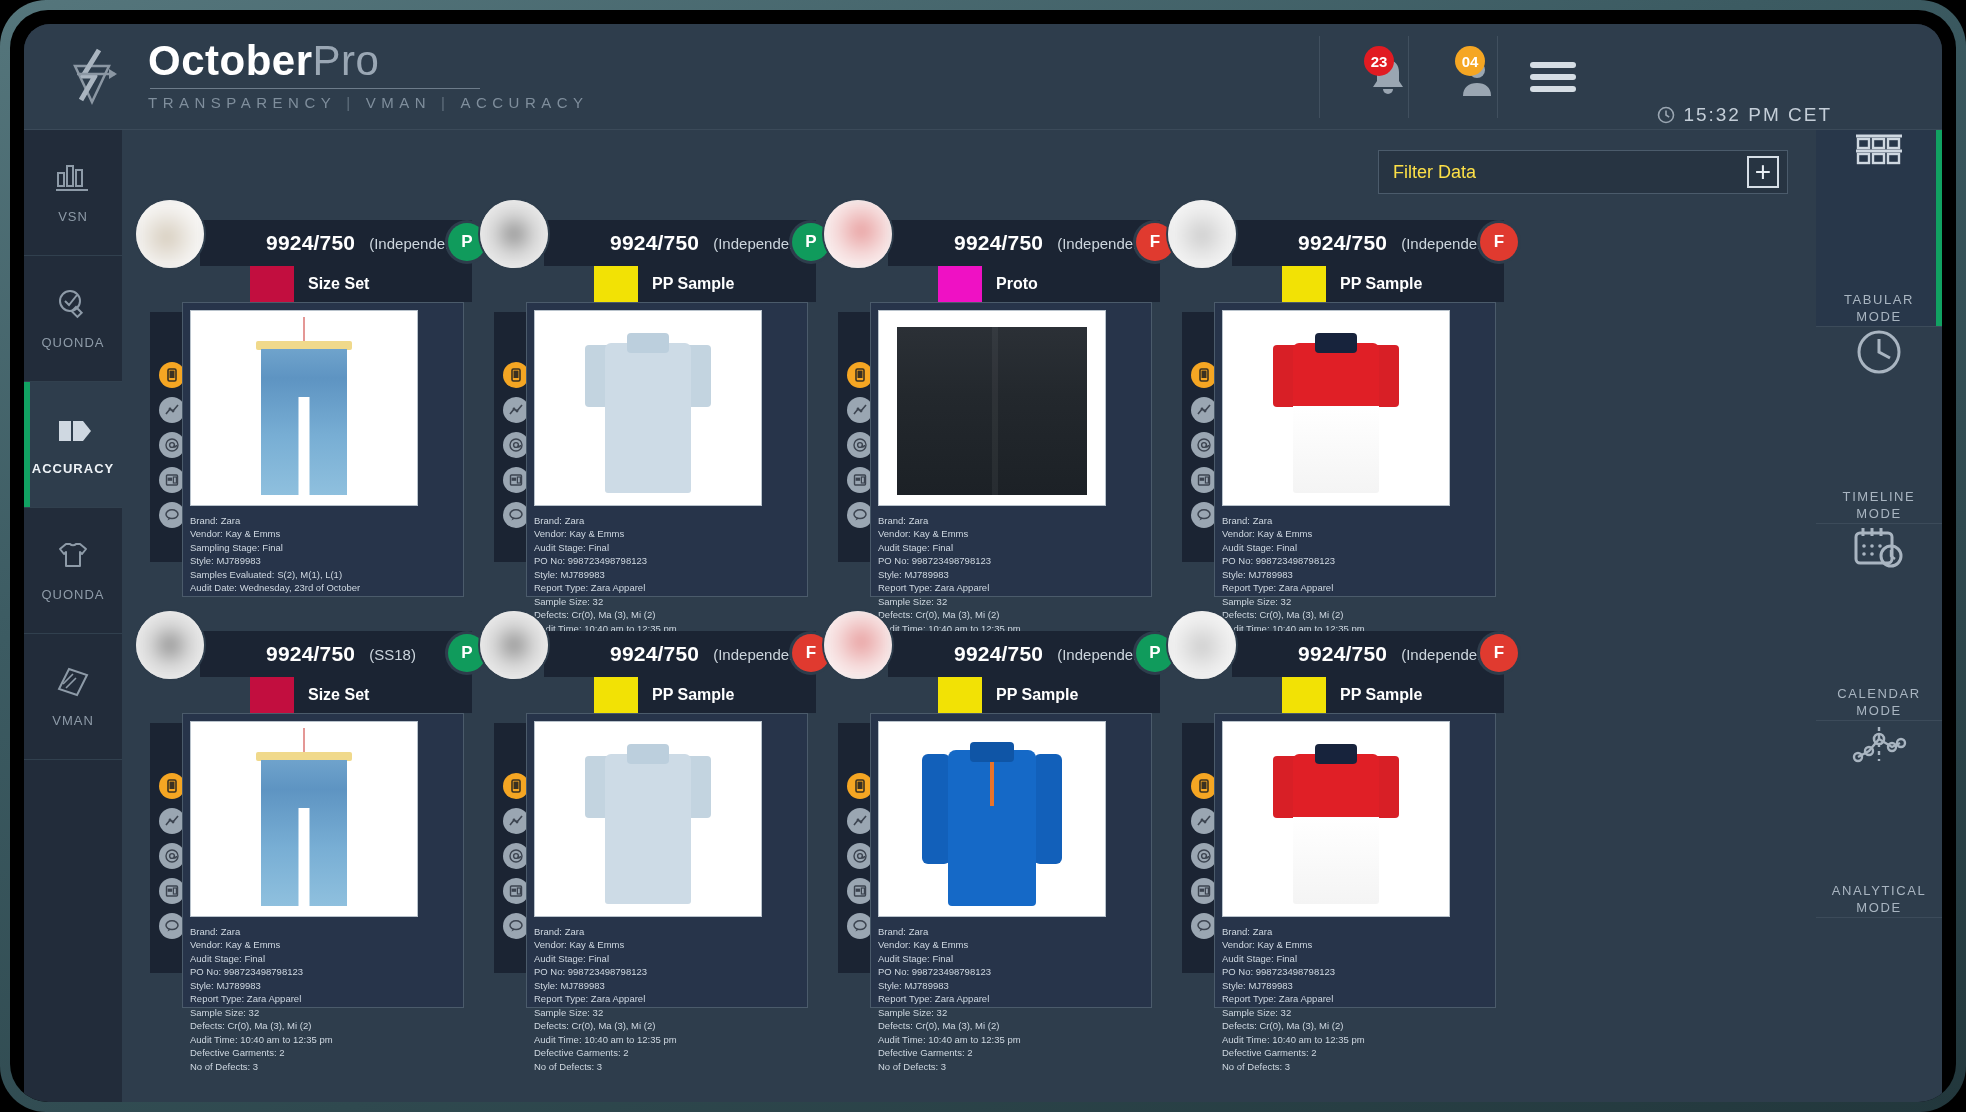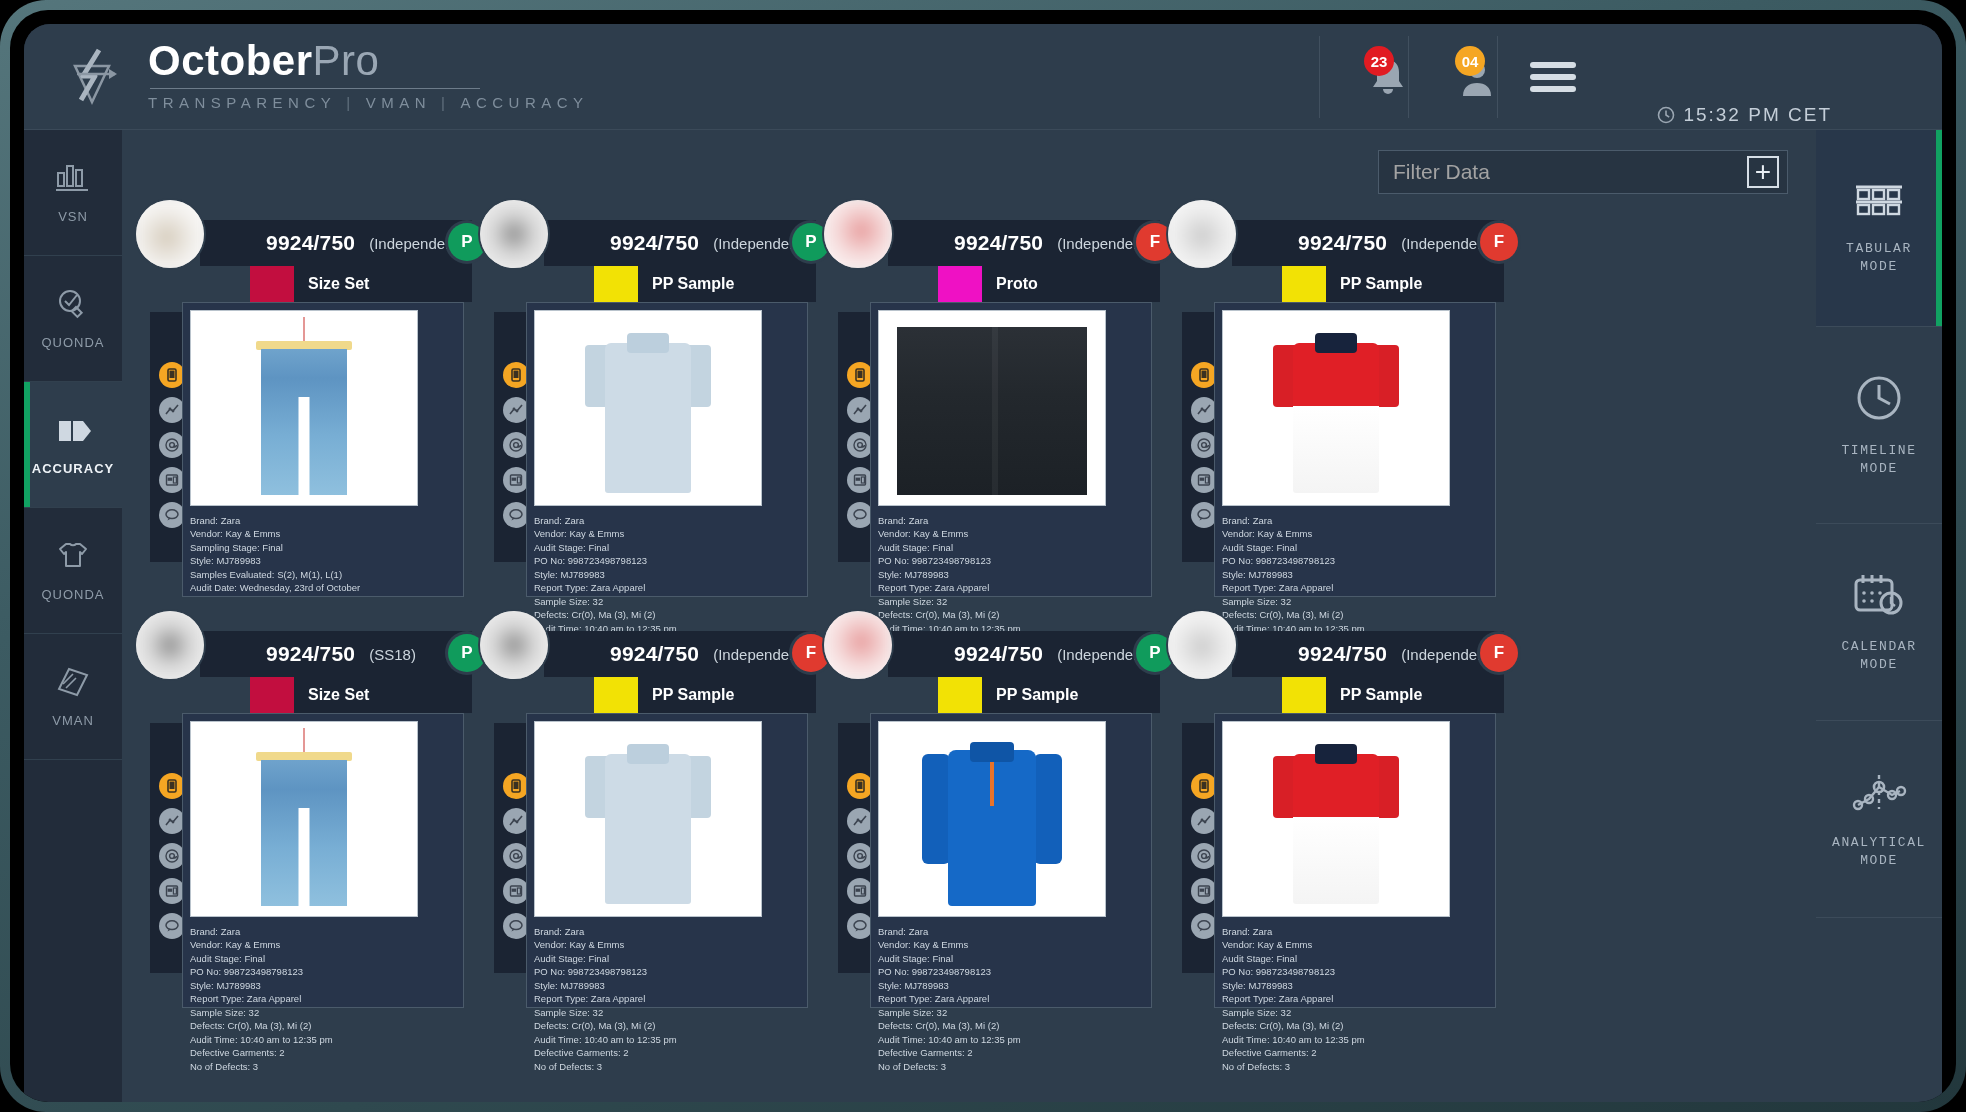--- a/index.html
+++ b/index.html
@@ -90,41 +90,41 @@
   }
   .rail-item.active .rail-label { color:#eef3f7; font-weight:700; }
 
   
   #right-rail {
     position:absolute; right:0; top:106px; width: 126px; height: 972px;
     background: #2e3d4c;
   }
   .mode-item {
     height: 197px; border-bottom: 1px solid #3c4b5a;
-    display:flex; flex-direction:column; align-items:center; justify-content:center;
-    gap: 14px; cursor:pointer; color:#a9b5c1; position:relative;font-family:Liberation Mono, monospace;
+    display:flex; flex-direction:column; align-items:center; justify-content:space-between;
+    gap: 14px; cursor:pointer; color:#a9b5c1; position:relative;
   }
   .mode-item .mode-label { font-size: 13px; letter-spacing: 1.6px; text-align:center; line-height: 1.35; }
   .mode-item.active { background:#28374a; }
   .mode-item.active::after {
     content:''; position:absolute; right:0; top:0; width:6px; height:100%; background:#11a162;
   }
 
   
   #content {
     position:absolute; left:98px; top:106px; width: 1694px; height: 972px;
     background:#2e3d4c; overflow:hidden;
   }
   #filterbar {
     position:absolute; right: 28px; top: 20px; width: 410px; height: 44px;
     background:#273442; border:1px solid #4b5b6b;
     display:flex; align-items:center; justify-content:space-between; padding: 0 8px 0 14px;
     cursor:pointer;
   }
-  #filterbar .flabel { color:#a3a3a3; font-size: 21px; }
+  #filterbar .flabel { color:#fde047; font-size: 18px; }
   #plus-btn {
     width: 32px; height:32px; border:2px solid #d6dee6; color:#e8eef4;
     display:flex; align-items:center; justify-content:center; font-size: 28px; line-height:1; cursor:pointer;
   }
 
   
   #grid {
     position:absolute; left: 8px; top: 62px; width: 1690px;
     display:flex; flex-wrap: wrap;
   }

